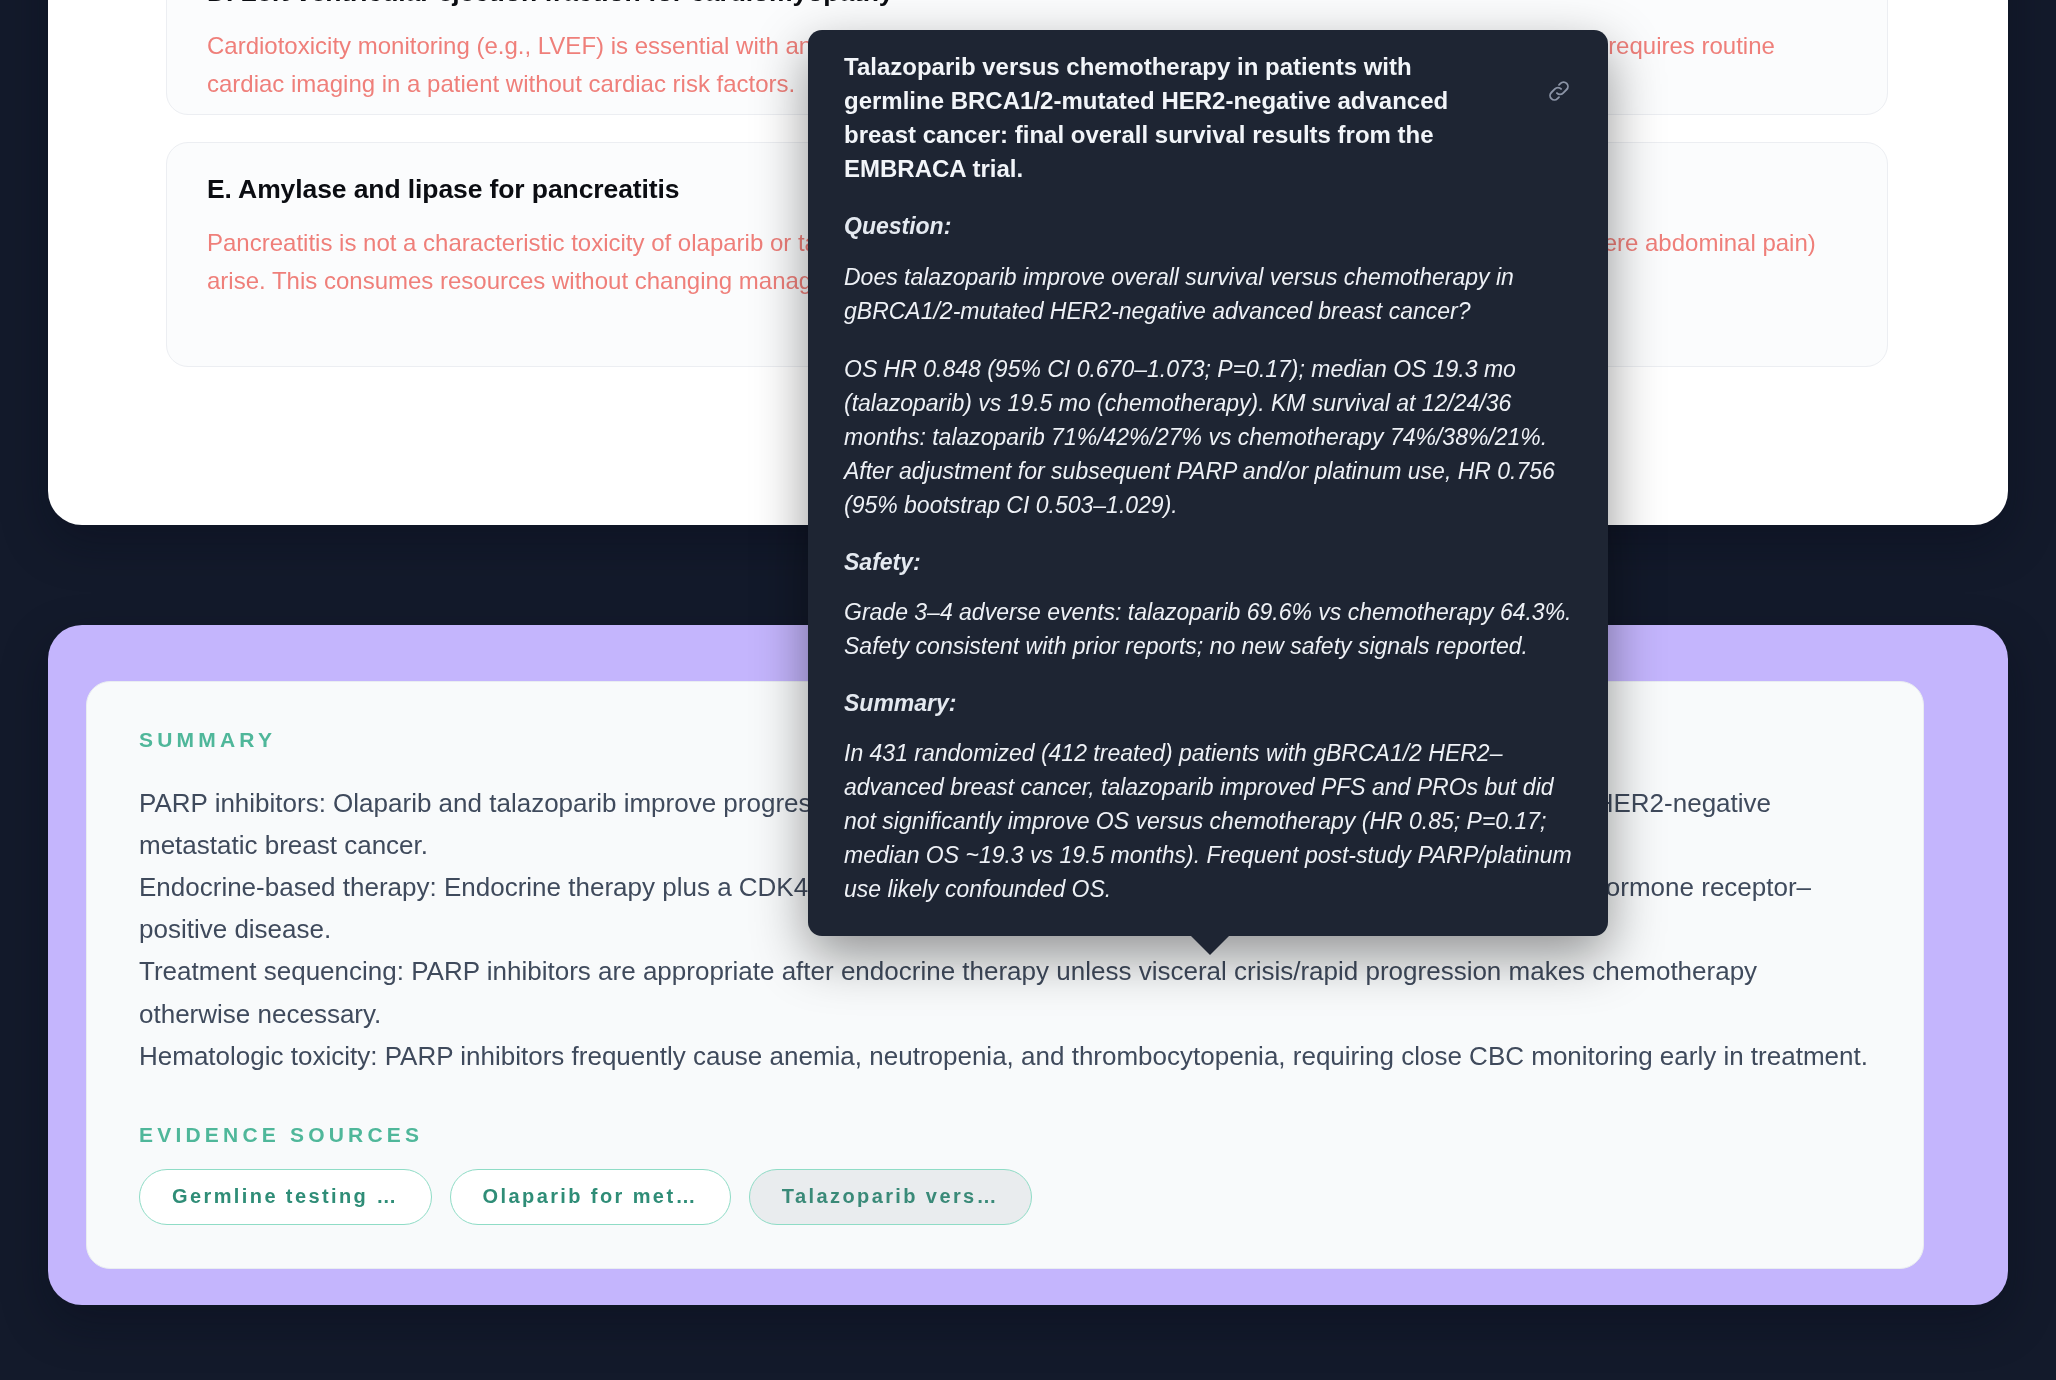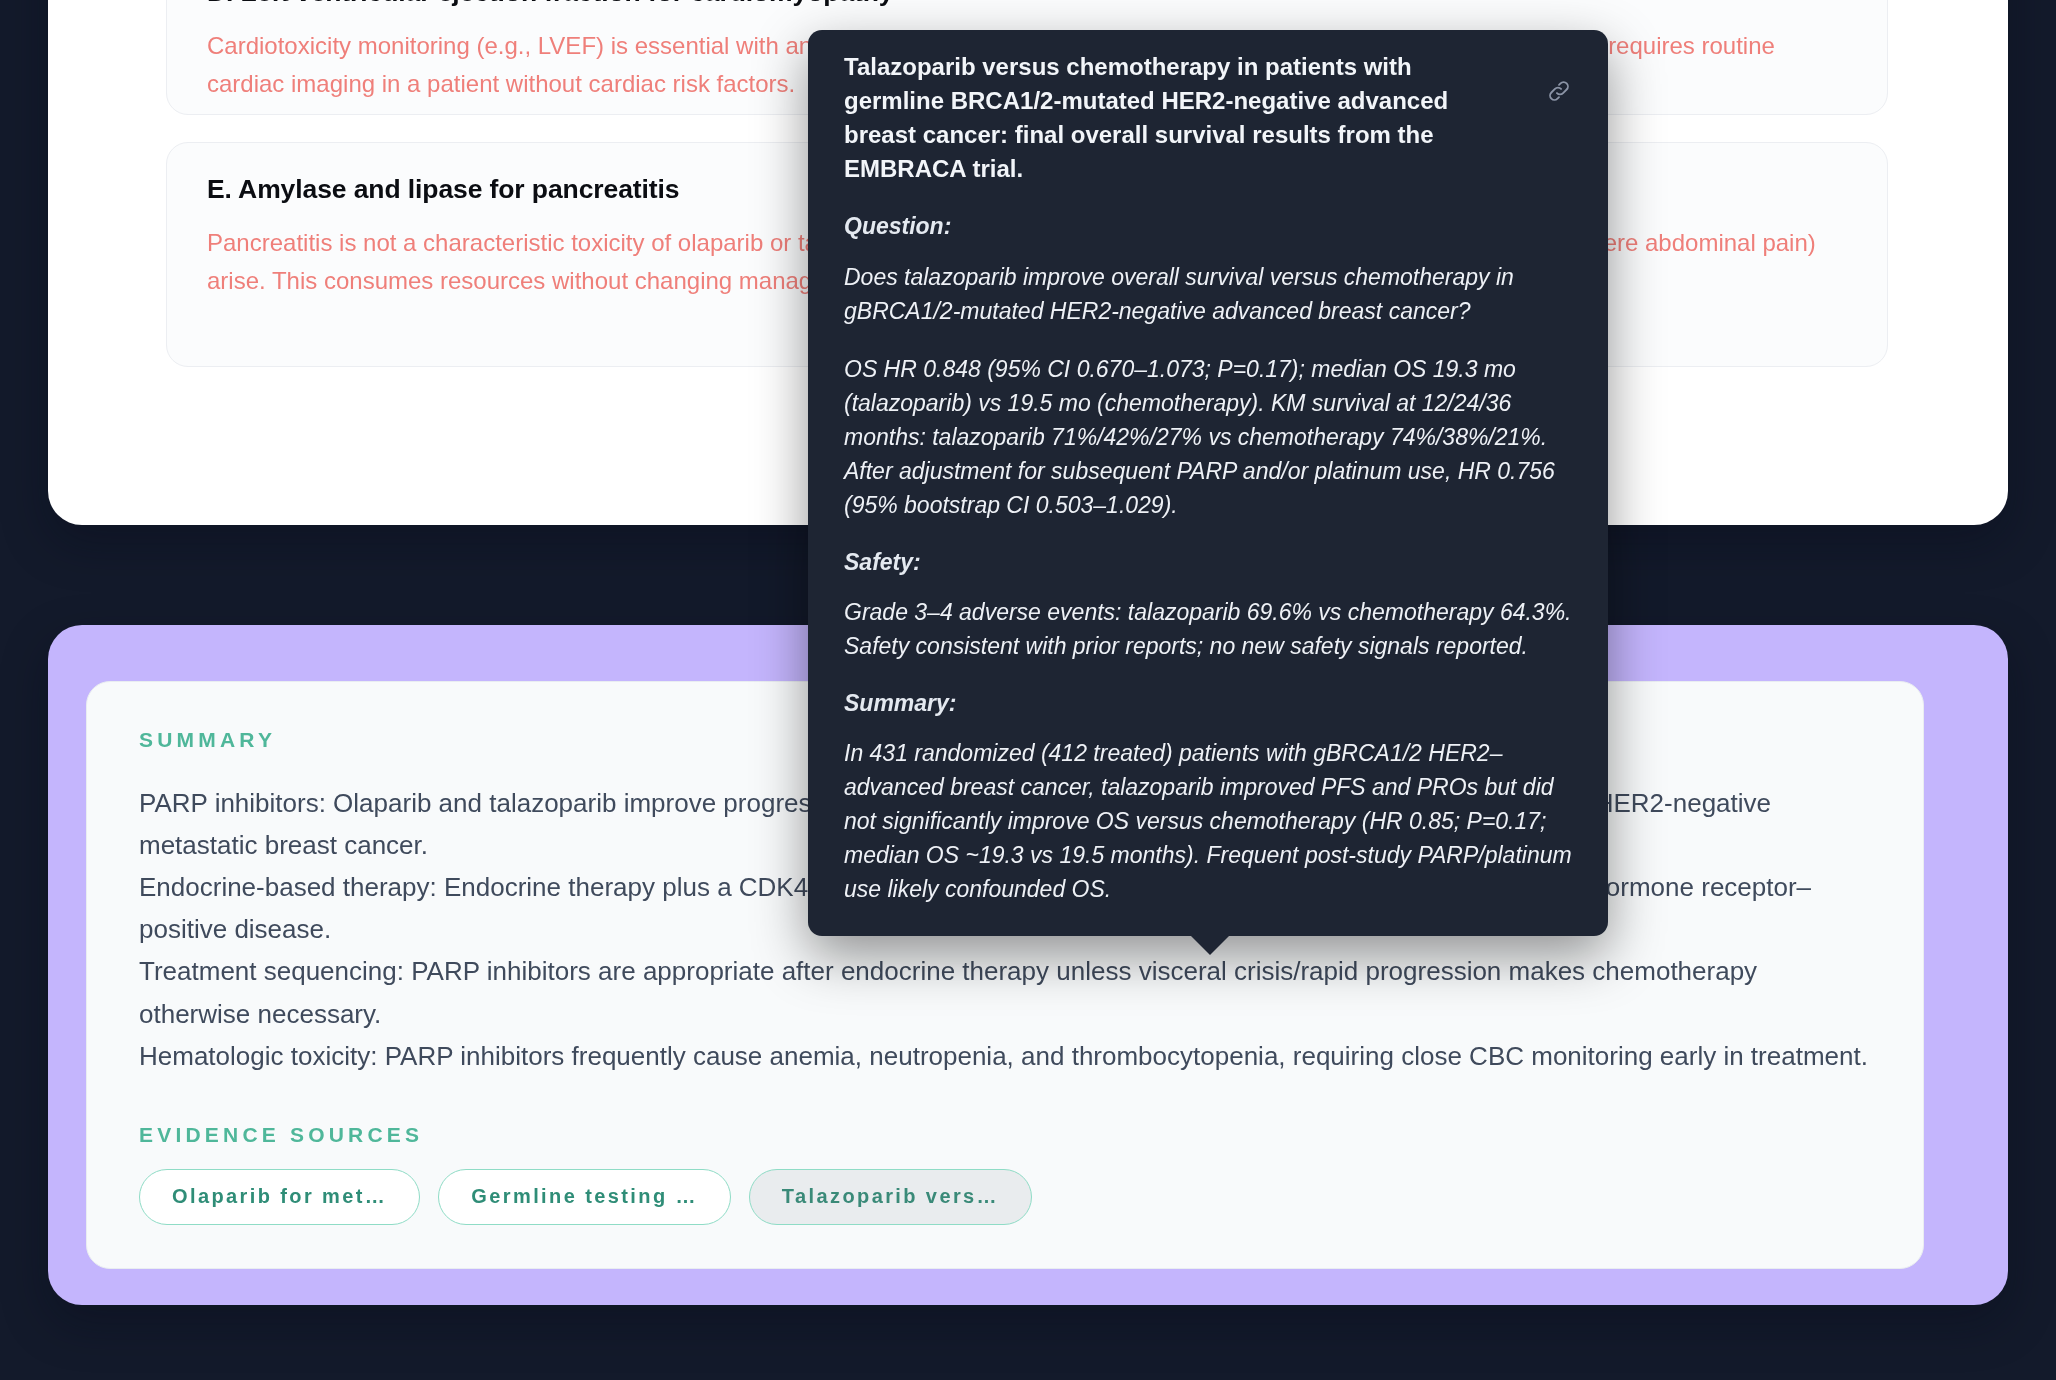--- a/index.html
+++ b/index.html
@@ -216,22 +216,22 @@
       <div class="summary-body">
         <p>PARP inhibitors: Olaparib and talazoparib improve progression-free survival versus chemotherapy in germline BRCA-mutated, HER2-negative metastatic breast cancer.</p>
         <p>Endocrine-based therapy: Endocrine therapy plus a CDK4/6 inhibitor remains first-line for endocrine-naïve, non–visceral crisis hormone receptor–positive disease.</p>
         <p>Treatment sequencing: PARP inhibitors are appropriate after endocrine therapy unless visceral crisis/rapid progression makes chemotherapy otherwise necessary.</p>
         <p>Hematologic toxicity: PARP inhibitors frequently cause anemia, neutropenia, and thrombocytopenia, requiring close CBC monitoring early in treatment.</p>
       </div>
 
       <div class="eyebrow sources">Evidence Sources</div>
 
       <div class="chip-row">
+        <div class="chip">Germline testing …</div>
         <div class="chip">Olaparib for met…</div>
-        <div class="chip">Germline testing …</div>
         <div class="chip active">Talazoparib vers…</div>
       </div>
 
     </div>
   </div>
 
   <div class="tooltip">
 
     <div class="tt-head">
       <div class="tt-title">Talazoparib versus chemotherapy in patients with germline BRCA1/2-mutated HER2-negative advanced breast cancer: final overall survival results from the EMBRACA trial.</div>

